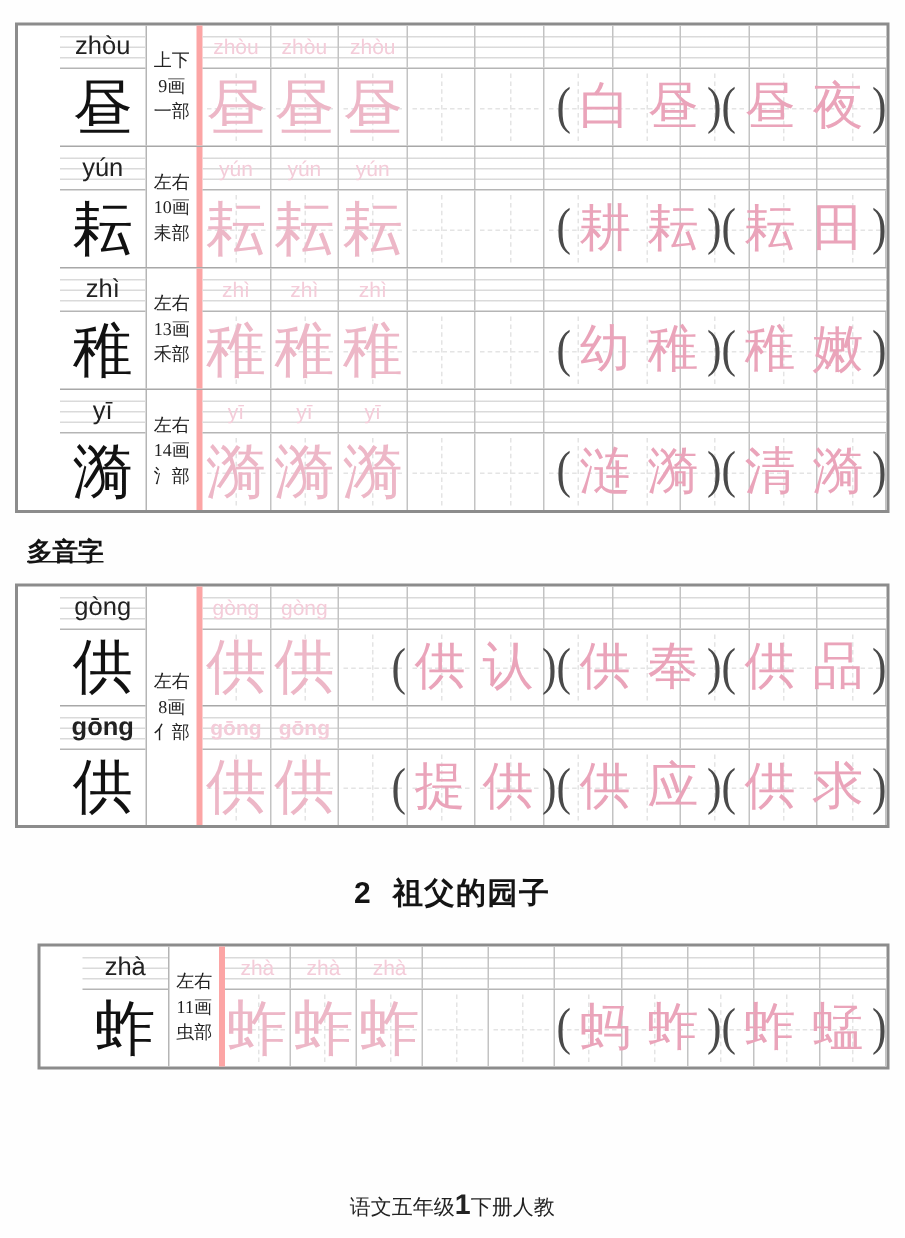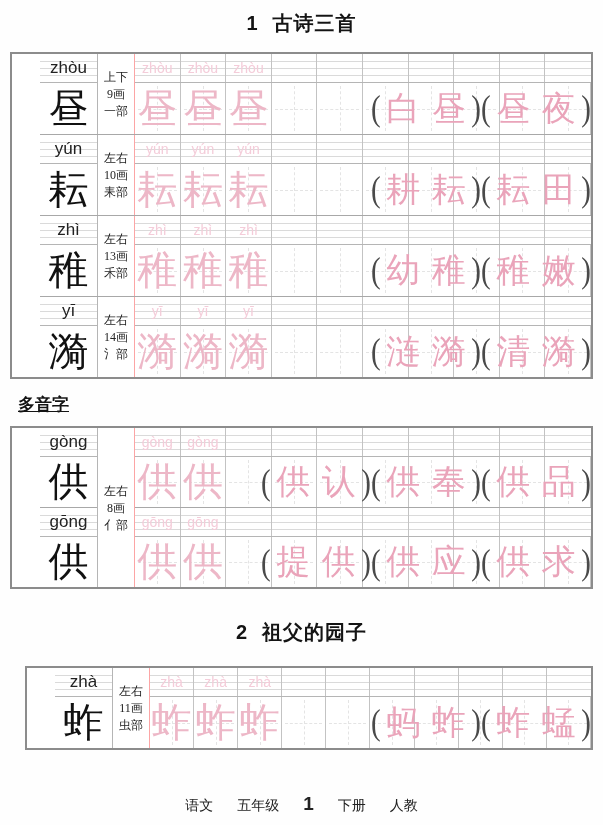--- a/index.html
+++ b/index.html
@@ -33,21 +33,21 @@
                      linear-gradient(var(--line-rule),var(--line-rule)),
                      linear-gradient(var(--line-rule),var(--line-rule));
     background-size:100% 1px;background-repeat:no-repeat;
     background-position:0 7px,0 14px,0 21px;
   }
   .bigchar-cell{
     flex:1;display:flex;align-items:center;justify-content:center;
     font-size:40px;line-height:1;color:#111;
   }
   .col-info{
-    border-right:1px solid #fca5a5;display:flex;flex-direction:column;
+    border-right:4px solid #fca5a5;display:flex;flex-direction:column;
     align-items:center;justify-content:center;gap:5px;
     font-size:12px;line-height:1;color:#222;
   }
   .col-practice{display:flex;flex-direction:column;}
   .trace-strip{
     height:28px;flex:0 0 28px;display:grid;grid-template-columns:repeat(10,1fr);
     border-bottom:1px solid #b5b5b5;
   }
   .t-cell{
     border-right:1px solid var(--line-cell);overflow:hidden;
@@ -71,36 +71,33 @@
     margin:14px 0 0 18px;font-family:"Liberation Sans",sans-serif;
     font-weight:bold;font-size:17px;color:#141414;text-decoration:underline;
   }
   .t2{margin-top:20px;}
   
   .duo-grid{display:grid;grid-template-columns:58px 37px 1fr;}
   .duo-col1{display:flex;flex-direction:column;border-right:1px solid #b5b5b5;}
   .duo-col1 .bigchar-cell{height:50px;flex:0 0 50px;}
   .duo-col3{display:flex;flex-direction:column;}
   .duo-col3 .char-strip{height:50px;flex:0 0 50px;}
-  .btop{border-top:1px solid var(--line-mid);}
+  .btop{border-top:1px solid var(--line-mid);font-weight:bold;}
   .footer{
     position:absolute;left:0;right:0;bottom:10px;
-    display:flex;align-items:baseline;justify-content:center;gap:24px;
+    display:flex;align-items:baseline;justify-content:center;
     font-size:14px;color:#222;
   }
   .footer .pageno{font-family:"Liberation Sans",sans-serif;font-weight:bold;font-size:19px;}
 </style>
 </head>
 <body>
 
 <div class="page" style="--pink-practice: #edb7c7; --pink-trace: #f4ccd9; --pink-word: #eaa4ba;">
 
-  <h1 class="lesson-title">
-    <span class="num">1</span><span>古诗三首</span>
-  </h1>
 
   <div class="wtable tbl1 ch51">
 
     <div class="wrow">
       <div class="col-char">
         <div class="pinyin-cell ruled">zhòu</div>
         <div class="bigchar-cell">昼</div>
       </div>
       <div class="col-info">
         <span>上下</span>

